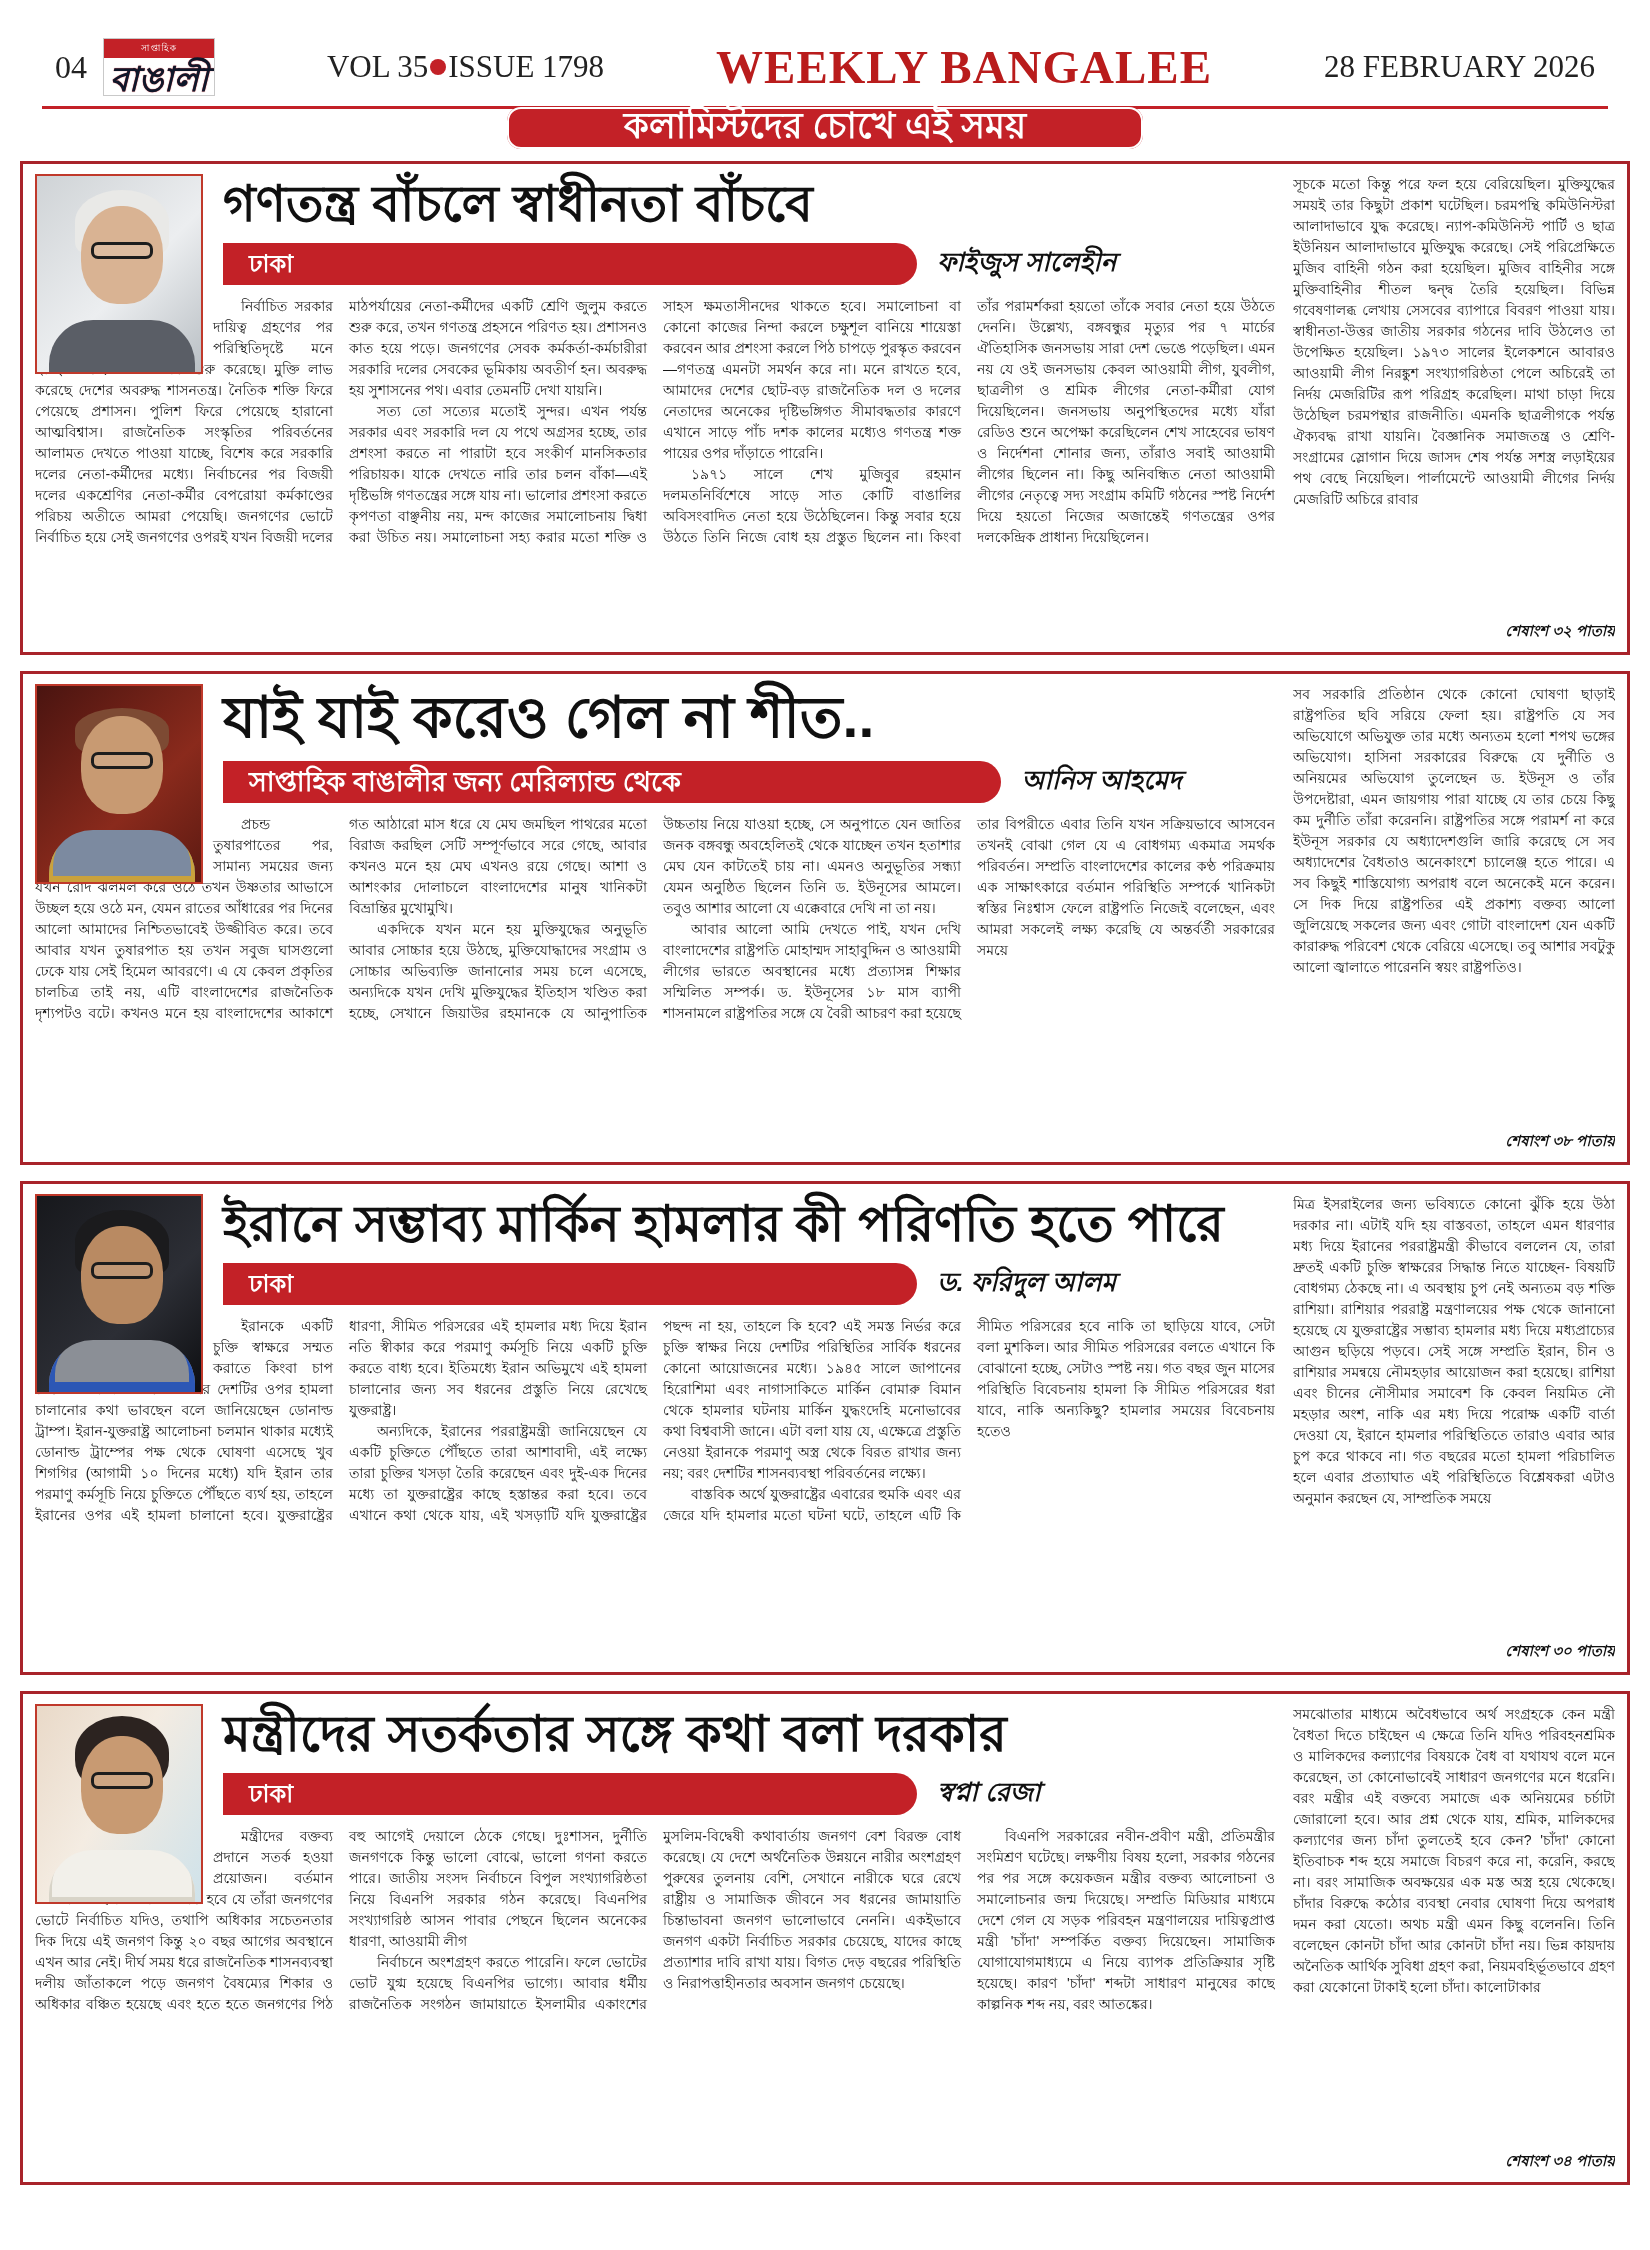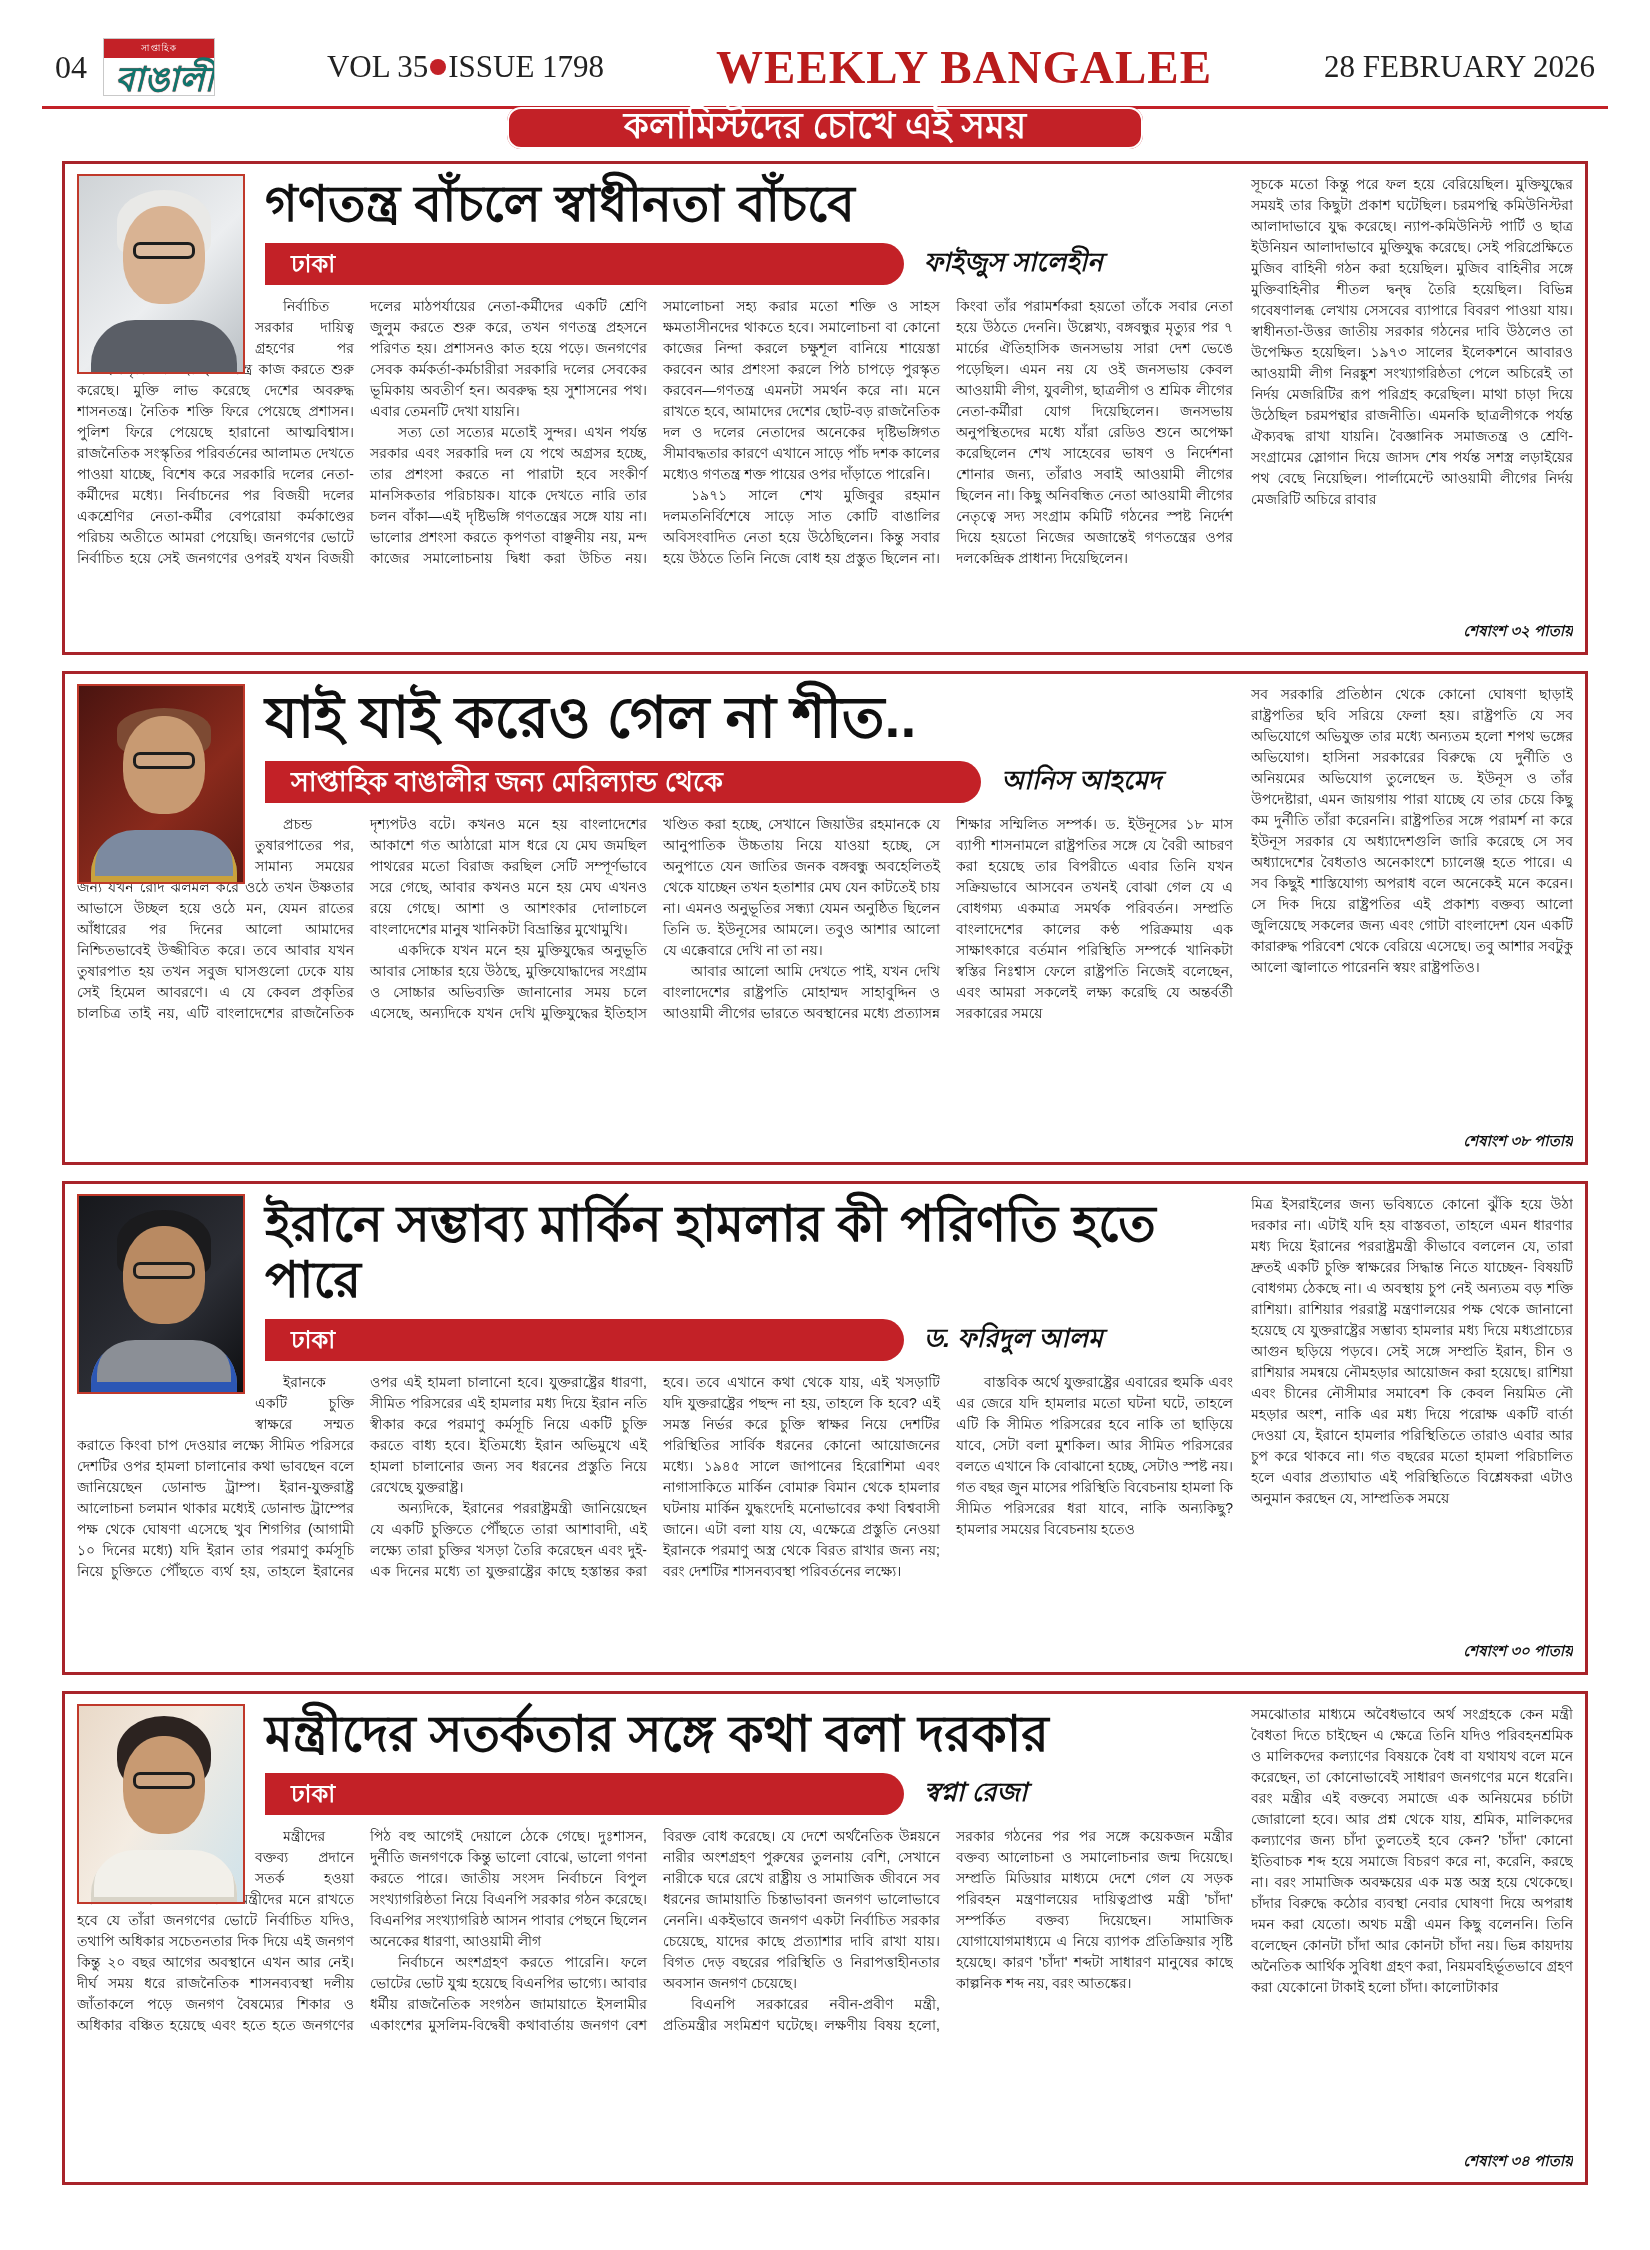--- a/index.html
+++ b/index.html
@@ -13,39 +13,39 @@
 
   
   .masthead-row{
     display:flex; align-items:center; justify-content:space-between;
     padding:38px 55px 10px 55px;
   }
   .mast-left{ display:flex; align-items:center; gap:16px; }
   .page-number{ font-family:"Liberation Serif",serif; font-size:32px; color:#222; }
   .logo{ width:112px; height:58px; position:relative; border:1px solid #c9c9c9; background:#fff; overflow:hidden; }
   .logo-strip{ background:#c32127; color:#fff; font-size:9px; text-align:center; padding:2px 0; letter-spacing:1px;}
-  .logo-word{ color:#0f766e; font-weight:bold; font-size:34px; text-align:right; line-height:1.25;
+  .logo-word{ color:#0f172a; font-weight:bold; font-size:34px; text-align:center; line-height:1.25;
               font-style:italic; text-shadow:0 0 1px #c32127; }
   .vol-issue{ font-family:"Liberation Serif",serif; font-size:31px; color:#222; display:flex; align-items:center; gap:2px; }
   .red-dot{ width:16px; height:16px; border-radius:50%; background:#c32127; display:inline-block; }
   .masthead-title{ font-family:"Liberation Serif",serif; font-weight:bold; font-size:47px; letter-spacing:1px; color:#b91c1c; }
   .issue-date{ font-family:"Liberation Serif",serif; font-size:31px; color:#222; }
 
   .header-rule{ height:0; border-top:3px solid #c32127; margin:0 42px; }
 
   .section-banner{
     width:636px; height:42px; margin:-2px auto 12px auto;
     background:#c32127; border-radius:14px;
     display:flex; align-items:center; justify-content:center;
     color:#fff; font-size:36px; font-weight:bold;
     box-shadow:0 0 0 2px #fff inset;
   }
 
   
-  .articles{ padding:0 62px; }
+  .articles{ padding:0 20px; }
   .article{
     position:relative; border:3px solid #a8232a; background:#fff;
     height:494px; margin-bottom:16px; padding:10px 12px; overflow:hidden;
   }
   .photo{
     position:absolute; top:10px; left:12px; width:168px; height:200px;
     border:2px solid #c0392b; overflow:hidden;
   }
   .p-hair,.p-face,.p-glasses,.p-shoulders{ position:absolute; }
   .p-hair{ top:14px; left:38px; width:94px; height:64px; border-radius:50% 50% 12px 12px; }

